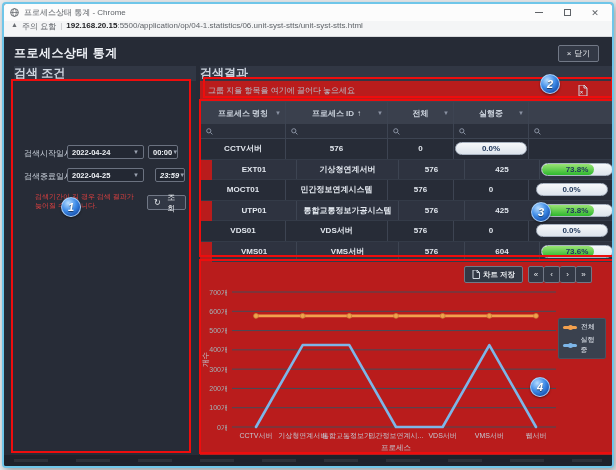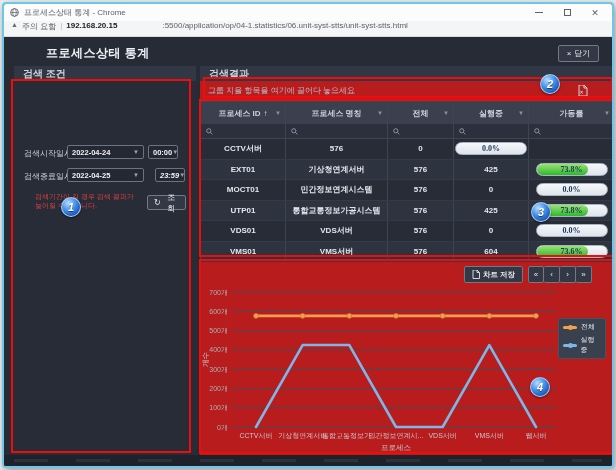--- a/index.html
+++ b/index.html
@@ -11,31 +11,31 @@
   .favicon{width:9px;height:9px;margin-right:5px;flex:0 0 auto;}
   .wtitle{font-size:8px;color:#5f6368;flex:1 1 auto;white-space:nowrap;overflow:hidden;}
   .wcontrols{display:flex;align-items:center;gap:14px;padding-right:4px;}
   .wc{width:14px;height:12px;display:flex;align-items:center;justify-content:center;color:#5f6368;font-size:9px;cursor:default;}
   .wc .minbar{width:8px;border-bottom:1px solid #5f6368;height:1px;display:block;}
   .wc .maxbox{width:7px;height:7px;border:1px solid #5f6368;display:block;}
   .addressbar{position:absolute;left:0;top:17px;right:0;height:16px;background:#f4f5f6;border-bottom:1px solid #d9dbde;
     display:flex;padding:0 7px;font-size:8px;color:#5f6368;gap:4px;white-space:nowrap;}
   .warn-tri{color:#6a6e73;font-size:7px;}
   .url-host{color:#202124;font-weight:bold;}
-  .url-path{color:#5f6368;margin-left:45px;}
+  .url-path{color:#5f6368;}
   .sep{color:#b9bcc0;}
   
-  .page-header{position:absolute;left:10px;top:36px;right:10px;height:26px;display:flex;align-items:center;margin-left:32px;}
+  .page-header{position:absolute;left:10px;top:36px;right:10px;height:26px;display:flex;align-items:center;}
   .page-title{font-size:12px;font-weight:bold;color:#eef1f6;letter-spacing:.5px;}
   .btn{background:#323845;border:1px solid #717886;border-radius:2px;color:#e7eaee;font-size:8px;
     display:inline-flex;align-items:center;justify-content:center;gap:3px;cursor:pointer;font-family:inherit;}
   .close-btn{position:absolute;right:3px;top:5px;width:41px;height:17px;}
   
-  .panel-hdr{height:15px;background:#313744;color:#ccd3dd;font-size:10px;font-weight:bold;
-    display:flex;align-items:center;padding:0 9px;}
+  .panel-hdr{height:15px;background:#313744;color:#ccd3dd;font-size:12px;font-weight:bold;
+    display:flex;align-items:center;padding:0 0;}
   .search-panel{position:absolute;left:10px;top:62px;width:182px;height:394px;background:#272c37;}
   .sp-label{font-size:8px;color:#ccd2dc;}
   .select{position:absolute;height:14px;background:#232833;border:1px solid #6b7280;border-radius:2px;
     display:flex;align-items:center;padding:0 4px;color:#eef1f5;font-size:7.5px;font-weight:bold;}
   .select .chev{margin-left:auto;color:#9aa2b0;font-size:6px;}
   .warning-text{position:absolute;left:21px;top:127px;width:106px;font-size:7px;line-height:8.5px;color:#e04040;}
   .search-btn{position:absolute;left:133px;top:129px;width:39px;height:15px;font-size:8px;}
   .refresh-glyph{font-size:8px;}
   
   .results{position:absolute;left:196px;top:62px;width:416px;height:394px;background:#b91c1c;}
@@ -46,23 +46,23 @@
   .grid{position:absolute;left:1px;top:35px;width:414px;height:160px;border:1px solid #3e4553;border-left:none;border-right:none;}
   .g-row{display:grid;grid-template-columns:85px 102px 66px 75px 1fr;}
   .g-row>div{display:flex;align-items:center;justify-content:center;border-right:1px solid #3d4452;overflow:hidden;position:relative;}
   .g-head{height:22px;background:#3a404d;color:#c9d0da;font-size:8px;font-weight:bold;}
   .g-head .funnel{position:absolute;right:4px;color:#8a92a2;font-size:6px;}
   .g-head .sortup{color:#d6dce5;font-size:8px;margin-left:3px;}
   .g-filter{height:15px;background:#2b303c;border-bottom:1px solid #3d4452;}
   .g-filter>div{justify-content:flex-start;padding-left:5px;}
   .g-data{height:20.5px;color:#e2e7ee;font-size:8px;font-weight:bold;border-bottom:1px solid #343b48;}
   .g-data.odd{background:#272c37;}
-  .g-data.even{background:#2e3340;}
+  .g-data.even{background:#2e3340;margin-left:11px;}
   .pill{position:relative;width:72px;height:13px;border-radius:7px;background:linear-gradient(#f6f8fa,#dde4ec);
-    border:1px solid #a9b3c1;overflow:hidden;font-family:Liberation Serif, serif;}
+    border:1px solid #a9b3c1;overflow:hidden;}
   .pill .fill{position:absolute;left:0;top:0;bottom:0;border-radius:7px;background:linear-gradient(#9ae374,#2eb82e);}
   .pill .pct{position:absolute;inset:0;display:flex;align-items:center;justify-content:center;
     color:#21395c;font-size:8px;font-weight:bold;}
   
   .chart-wrap{position:absolute;left:0;top:196px;right:0;bottom:0;}
   .chart-toolbar{position:absolute;top:4px;right:24px;display:flex;gap:5px;z-index:3;}
   .ct-btn{height:17px;padding:0 7px;font-size:7.5px;font-weight:bold;}
   .pager{display:flex;}
   .pager .btn{width:16px;height:17px;font-size:8px;border-left-width:0;}
   .pager .btn:first-child{border-left-width:1px;}
@@ -157,38 +157,34 @@
       <svg class="export-ic" width="11" height="11" viewBox="0 0 11 11">
         <path d="M2 0 h5 l3 3 v8 h-8 z" fill="none" stroke="#cfd6e0" stroke-width="1"></path>
         <path d="M7 0 v3 h3" fill="none" stroke="#cfd6e0" stroke-width="1"></path>
         <path d="M3.5 6 l2 2.5 M5.5 6 l-2 2.5" stroke="#cfd6e0" stroke-width="1"></path>
       </svg>
     </div>
 
     <div class="grid" id="grid">
         <div class="g-row g-head">
           <div>
+            <span>프로세스 명칭</span>
+            <span class="funnel">▼</span>
+          </div>
+          <div>
             <span>프로세스 ID</span>
             <span class="sortup">↑</span>
             <span class="funnel">▼</span>
           </div>
           <div>
-            <span>프로세스 명칭</span>
-            <span class="funnel">▼</span>
-          </div>
-          <div>
             <span>전체</span>
             <span class="funnel">▼</span>
           </div>
           <div>
             <span>실행중</span>
-            <span class="funnel">▼</span>
-          </div>
-          <div>
-            <span>가동률</span>
             <span class="funnel">▼</span>
           </div>
         </div>
         <div class="g-row g-filter">
           <div>
             <svg width="7" height="7" viewBox="0 0 7 7">
               <circle cx="2.8" cy="2.8" r="2.1" fill="none" stroke="#8a93a3" stroke-width="1"></circle>
               <line x1="4.4" y1="4.4" x2="6.4" y2="6.4" stroke="#8a93a3" stroke-width="1"></line>
             </svg>
           </div>

